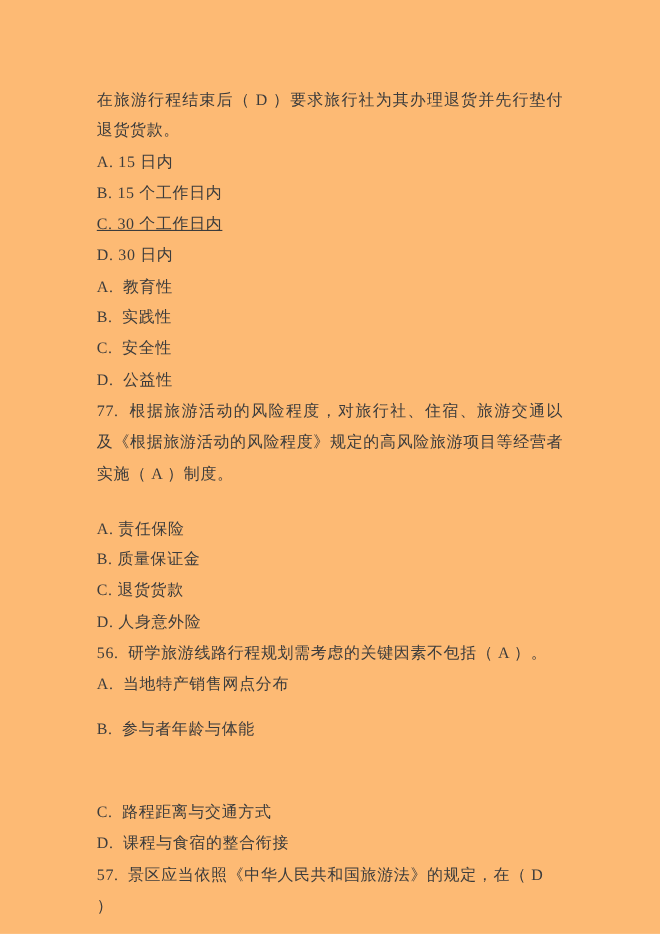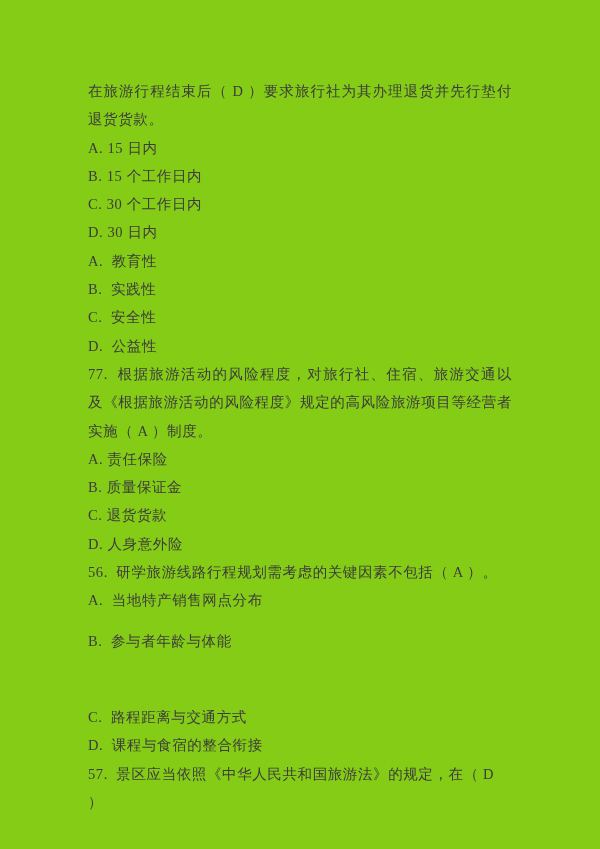--- a/index.html
+++ b/index.html
@@ -29,35 +29,35 @@
     text-rendering: optimizeLegibility;
   }
   .line.stretch {
     text-align: justify;
     text-align-last: justify;
   }
 </style>
 </head>
 <body>
 
-<div class="page" style="background: #84cc16;">
+<div class="page" style="background: #fdba74;">
     <div class="line stretch" style="color: rgb(60, 60, 60);">在旅游行程结束后（ D ）要求旅行社为其办理退货并先行垫付</div>
     <div class="line" style="color: rgb(60, 60, 60);">退货货款。</div>
     <div class="line" style="color: rgb(60, 60, 60);">A. 15 日内</div>
     <div class="line" style="color: rgb(60, 60, 60);">B. 15 个工作日内</div>
-    <div class="line" style="color: rgb(60, 60, 60);">C. 30 个工作日内</div>
+    <div class="line" style="color: rgb(60, 60, 60); text-decoration: underline;">C. 30 个工作日内</div>
     <div class="line" style="color: rgb(60, 60, 60);">D. 30 日内</div>
     <div class="line" style="color: rgb(60, 60, 60);">A.  教育性</div>
     <div class="line" style="color: rgb(60, 60, 60);">B.  实践性</div>
     <div class="line" style="color: rgb(60, 60, 60);">C.  安全性</div>
     <div class="line" style="color: rgb(60, 60, 60);">D.  公益性</div>
     <div class="line stretch" style="color: rgb(60, 60, 60);">77.  根据旅游活动的风险程度，对旅行社、住宿、旅游交通以</div>
     <div class="line stretch" style="color: rgb(60, 60, 60);">及《根据旅游活动的风险程度》规定的高风险旅游项目等经营者</div>
     <div class="line" style="color: rgb(60, 60, 60);">实施（ A ）制度。</div>
-    <div class="line" style="color: rgb(60, 60, 60);">A. 责任保险</div>
+    <div class="line" style="color: rgb(60, 60, 60); margin-top: 22px;">A. 责任保险</div>
     <div class="line" style="color: rgb(60, 60, 60);">B. 质量保证金</div>
     <div class="line" style="color: rgb(60, 60, 60);">C. 退货货款</div>
     <div class="line" style="color: rgb(60, 60, 60);">D. 人身意外险</div>
     <div class="line" style="color: rgb(60, 60, 60);">56.  研学旅游线路行程规划需考虑的关键因素不包括（ A ）。</div>
     <div class="line" style="color: rgb(60, 60, 60);">A.  当地特产销售网点分布</div>
     <div class="line" style="color: rgb(60, 60, 60); margin-top: 12px;">B.  参与者年龄与体能</div>
     <div class="line" style="color: rgb(60, 60, 60); margin-top: 48px;">C.  路程距离与交通方式</div>
     <div class="line" style="color: rgb(60, 60, 60);">D.  课程与食宿的整合衔接</div>
     <div class="line" style="color: rgb(60, 60, 60);">57.  景区应当依照《中华人民共和国旅游法》的规定，在（ D ）</div>
   </div>

